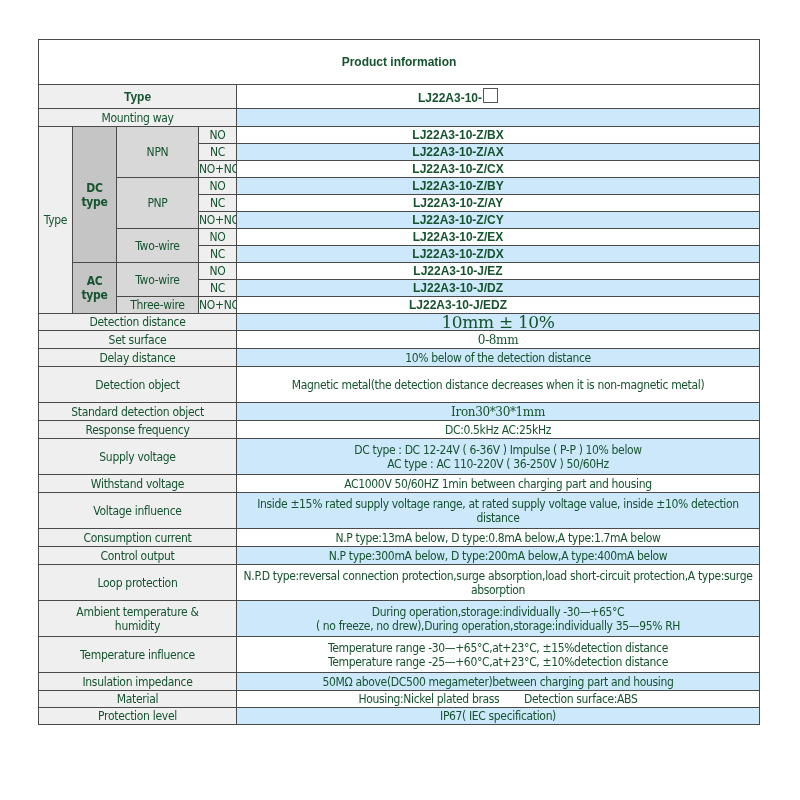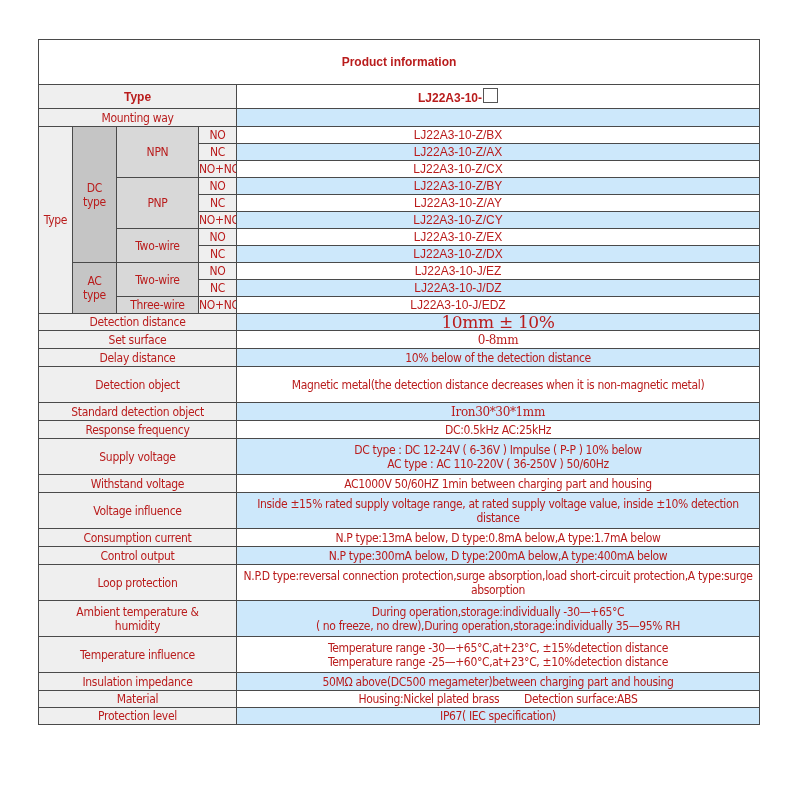--- a/index.html
+++ b/index.html
@@ -1,34 +1,34 @@
 <!DOCTYPE html>
 <html><head>
 <meta charset="utf-8">
 <style>
   html, body { margin: 0; padding: 0; background: #ffffff; }
   body { width: 800px; height: 800px; position: relative; overflow: hidden; }
   table.spec {
     position: absolute; left: 38px; top: 39px;
     width: 721px; border-collapse: collapse; table-layout: fixed;
-    font-family: "DejaVu Sans", sans-serif; color: #b91c1c; padding-left: 24px;
+    font-family: "DejaVu Sans", sans-serif; color: #14532d; padding-left: 24px;
   }
   table.spec td {
     border: 1.5px solid #4a4a4a; padding: 0; text-align: center; vertical-align: middle;
     font-size: 12px; line-height: 14px; overflow: hidden;
   }
   .title td { height: 44px; font-family: "Liberation Sans", sans-serif; font-weight: bold; font-size: 19px; background: #fff; }
   .lbl { background: #efefef; font-family: "DejaVu Sans Condensed", "DejaVu Sans", sans-serif; font-size: 12px; letter-spacing: -0.3px; margin-left: 44px; }
-  .lbl-dark { background: #c5c5c5; }
+  .lbl-dark { background: #c5c5c5; font-weight: bold; }
   .lbl-mid { background: #d8d8d8; }
   .val { background: #ffffff; }
   .val.blue { background: #cde8fb; }
   .typehead { font-family: "Liberation Sans", sans-serif; font-weight: bold; font-size: 17px; background: #efefef; }
   .modelhead { font-family: "Liberation Sans", sans-serif; font-size: 15px; font-weight: bold; background: #fff; }
-  .model { font-family: "Liberation Sans", sans-serif; font-weight: normal; font-size: 11px; }
+  .model { font-family: "Liberation Sans", sans-serif; font-weight: bold; font-size: 11px; }
   .model span { display: inline-block; transform: translateX(-40px); }
   .specv { font-family: "DejaVu Sans Condensed", "DejaVu Sans", sans-serif; font-size: 12px; letter-spacing: -0.35px; }
   .boxglyph { display: inline-block; width: 13px; height: 13px; border: 1px solid #555; vertical-align: -1px; margin-left: 1px; }
   .modelhead .inner { display: inline-block; transform: translateX(-40px); }
   tr.r19 td { height: 17px; }
   tr.r18 td { height: 16px; }
   tr.r37 td { height: 35px; }
 </style>
 </head>
 <body>

